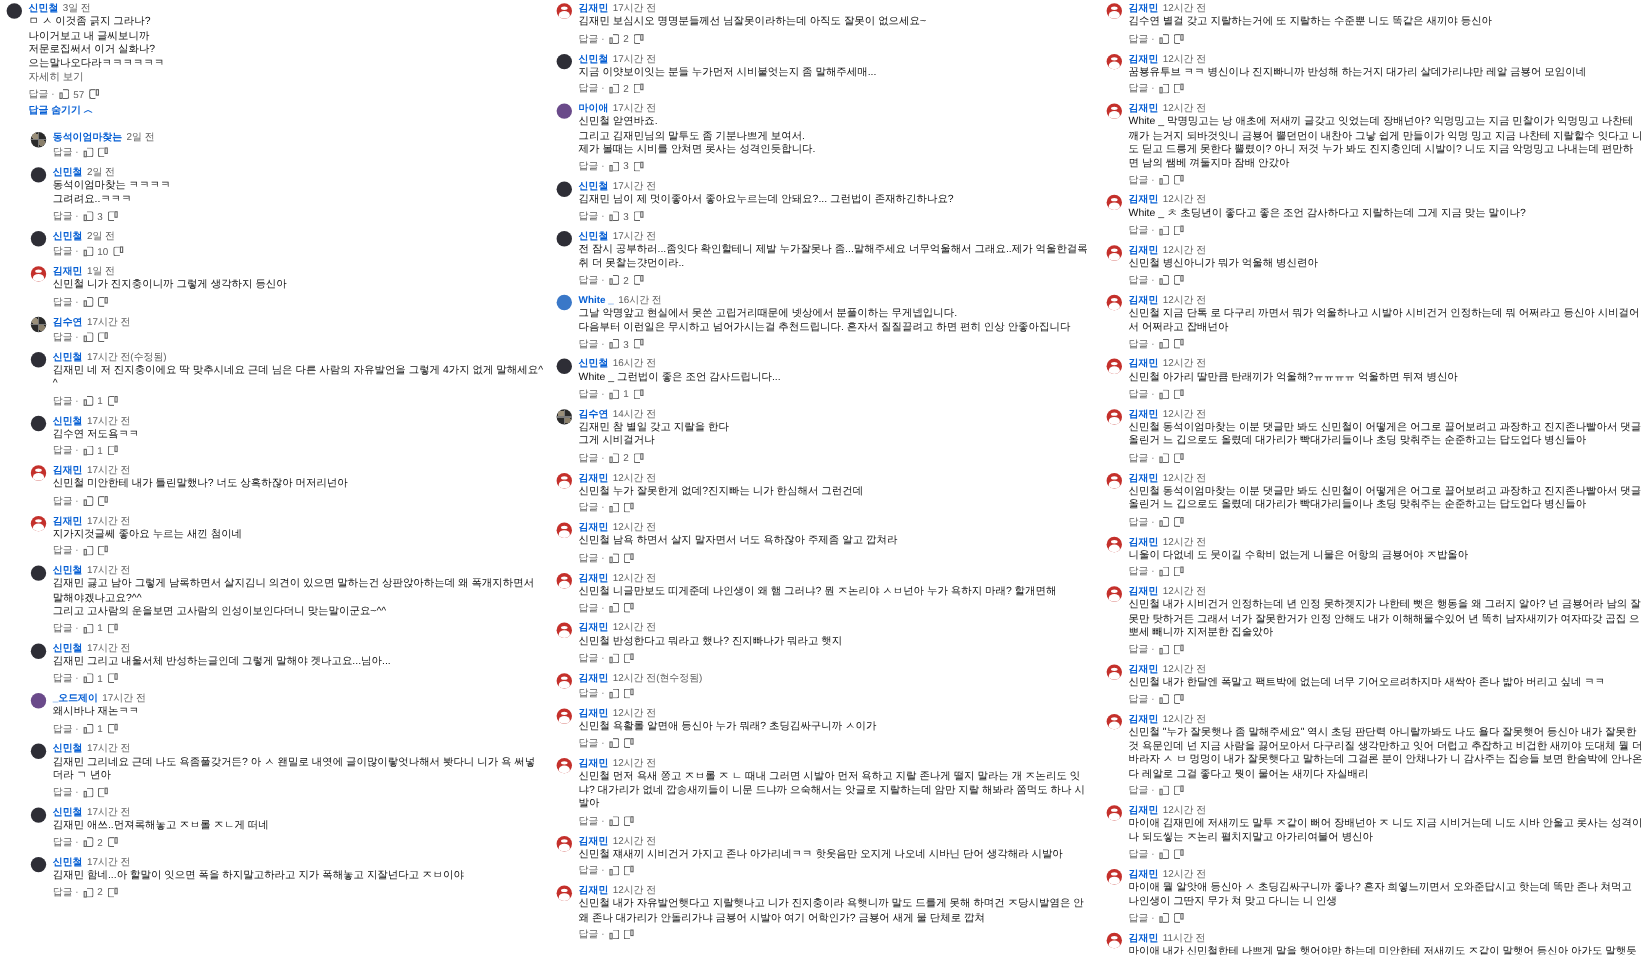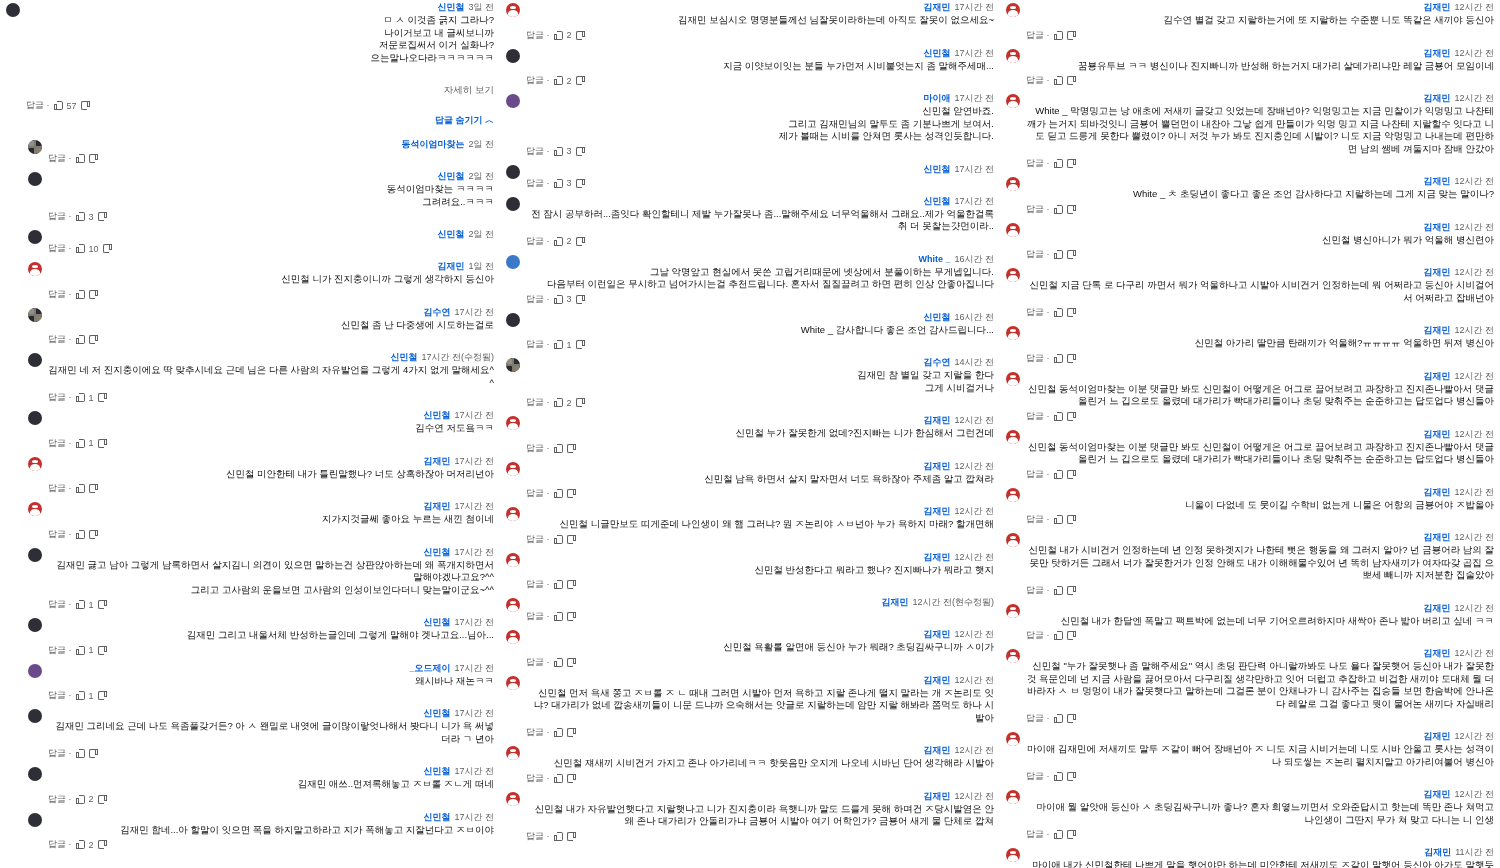--- a/index.html
+++ b/index.html
@@ -5,21 +5,21 @@
   html,body{margin:0;padding:0;}
   body{
     width:1500px;height:868px;
     background:#ffffff;
     font-family:"Liberation Sans", sans-serif;
     font-size:10px;
     color:#030303;
     overflow:hidden;
   }
   .columns{display:flex;width:1500px;height:868px;}
-  .col{width:500px;height:868px;overflow:hidden;position:relative;box-sizing:border-box;padding:2px 6px 0 6px;text-align:right;}
+  .col{width:500px;height:868px;overflow:hidden;position:relative;box-sizing:border-box;padding:2px 6px 0 6px;}
   .col2{border-left:0;}
   .comment{display:flex;margin-bottom:6px;}
   .comment.indent1{margin-left:22px;}
   .avatar{
     width:14px;height:14px;border-radius:50%;
     flex:0 0 14px;margin-right:6px;margin-top:1px;
     background:#cfcfcf;position:relative;overflow:hidden;
   }
   .avatar.red{background:#c4302b;}
   .avatar.red:after{
@@ -49,21 +49,21 @@
   .reply-link{color:#606060;font-size:9px;}
   .cnt{font-size:9px;color:#606060;}
   .thumb{display:inline-block;width:9px;height:9px;position:relative;}
   .thumb:before{
     content:"";position:absolute;left:0;top:3px;width:3px;height:6px;border:1px solid #606060;box-sizing:border-box;
   }
   .thumb:after{
     content:"";position:absolute;left:3px;top:0px;width:6px;height:9px;border:1px solid #606060;border-left:0;box-sizing:border-box;border-radius:0 2px 2px 0;
   }
   .thumb.down{transform:rotate(180deg);}
-  .more{color:#606060;font-size:9.5px;margin-top:20px;}
+  .more{color:#606060;font-size:9.5px;margin-top:0;}
   .hidereplies{color:#065fd4;font-size:9px;font-weight:bold;margin:2px 0 6px 0;}
 </style>
 </head>
 <body>
 
 <div class="columns">
   <div class="col" id="col-1">
       <div class="comment">
         <div class="avatar photo3"></div>
         <div class="body">
@@ -128,21 +128,20 @@
             <span class="reply-link">답글 ·</span>
             <span class="thumb"></span>
             <span class="thumb down"></span>
           </div>
         </div>
       </div>
       <div class="comment indent1">
         <div class="avatar grid"></div>
         <div class="body">
           <div class="meta"><span class="author">김수연</span><span class="time">17시간 전</span></div>
-          <div class="text">신민철 좀 난 다중생에 시도하는걸로</div>
           <div class="actions">
             <span class="reply-link">답글 ·</span>
             <span class="thumb"></span>
             <span class="thumb down"></span>
           </div>
         </div>
       </div>
       <div class="comment indent1">
         <div class="avatar photo3"></div>
         <div class="body">
@@ -311,20 +310,21 @@
             <span class="thumb"></span>
             <span class="cnt">3</span>
             <span class="thumb down"></span>
           </div>
         </div>
       </div>
       <div class="comment">
         <div class="avatar photo3"></div>
         <div class="body">
           <div class="meta"><span class="author">신민철</span><span class="time">17시간 전</span></div>
+          <div class="text">김재민 님이 제 멋이좋아서 좋아요누르는데 안돼요?... 그런법이 존재하긴하나요?</div>
           <div class="actions">
             <span class="reply-link">답글 ·</span>
             <span class="thumb"></span>
             <span class="cnt">3</span>
             <span class="thumb down"></span>
           </div>
         </div>
       </div>
       <div class="comment">
         <div class="avatar photo3"></div>
@@ -350,21 +350,21 @@
             <span class="thumb"></span>
             <span class="cnt">3</span>
             <span class="thumb down"></span>
           </div>
         </div>
       </div>
       <div class="comment">
         <div class="avatar photo3"></div>
         <div class="body">
           <div class="meta"><span class="author">신민철</span><span class="time">16시간 전</span></div>
-          <div class="text">White _ 감사합니다 좋은 조언 감사드립니다...</div>
+          <div class="text">White _ 그런법이 좋은 조언 감사드립니다...</div>
           <div class="actions">
             <span class="reply-link">답글 ·</span>
             <span class="thumb"></span>
             <span class="cnt">1</span>
             <span class="thumb down"></span>
           </div>
         </div>
       </div>
       <div class="comment">
         <div class="avatar grid"></div>

